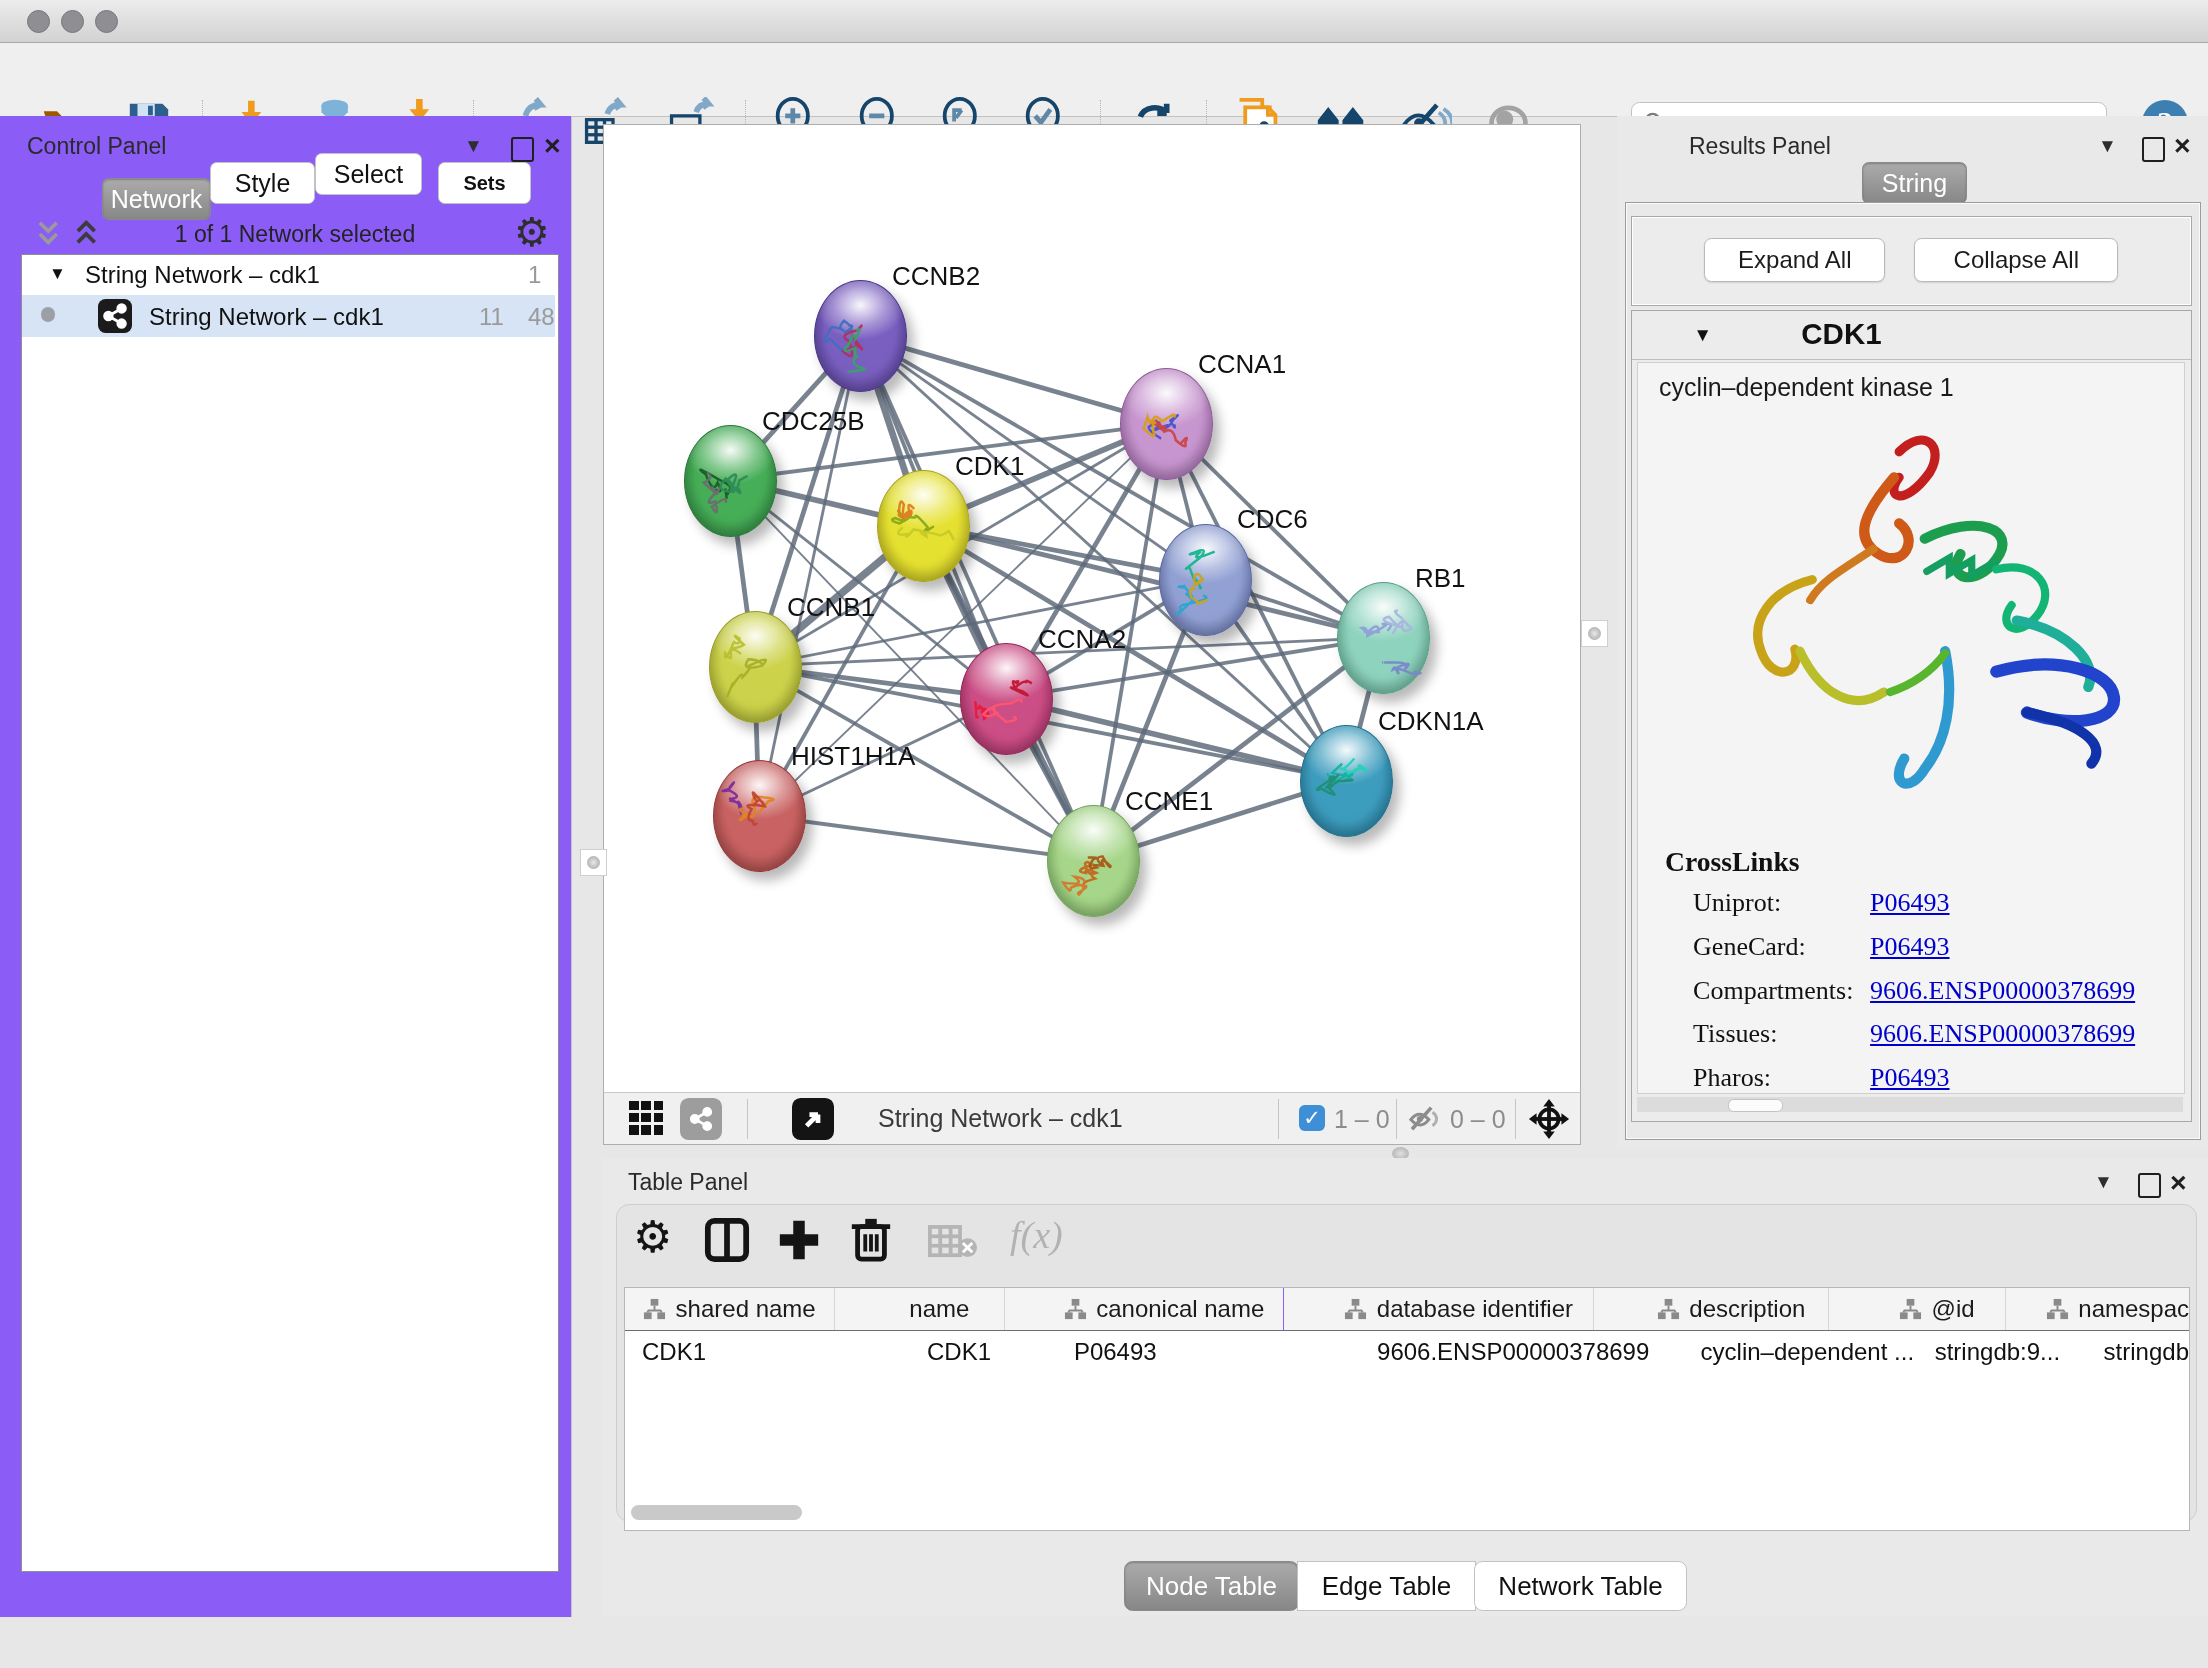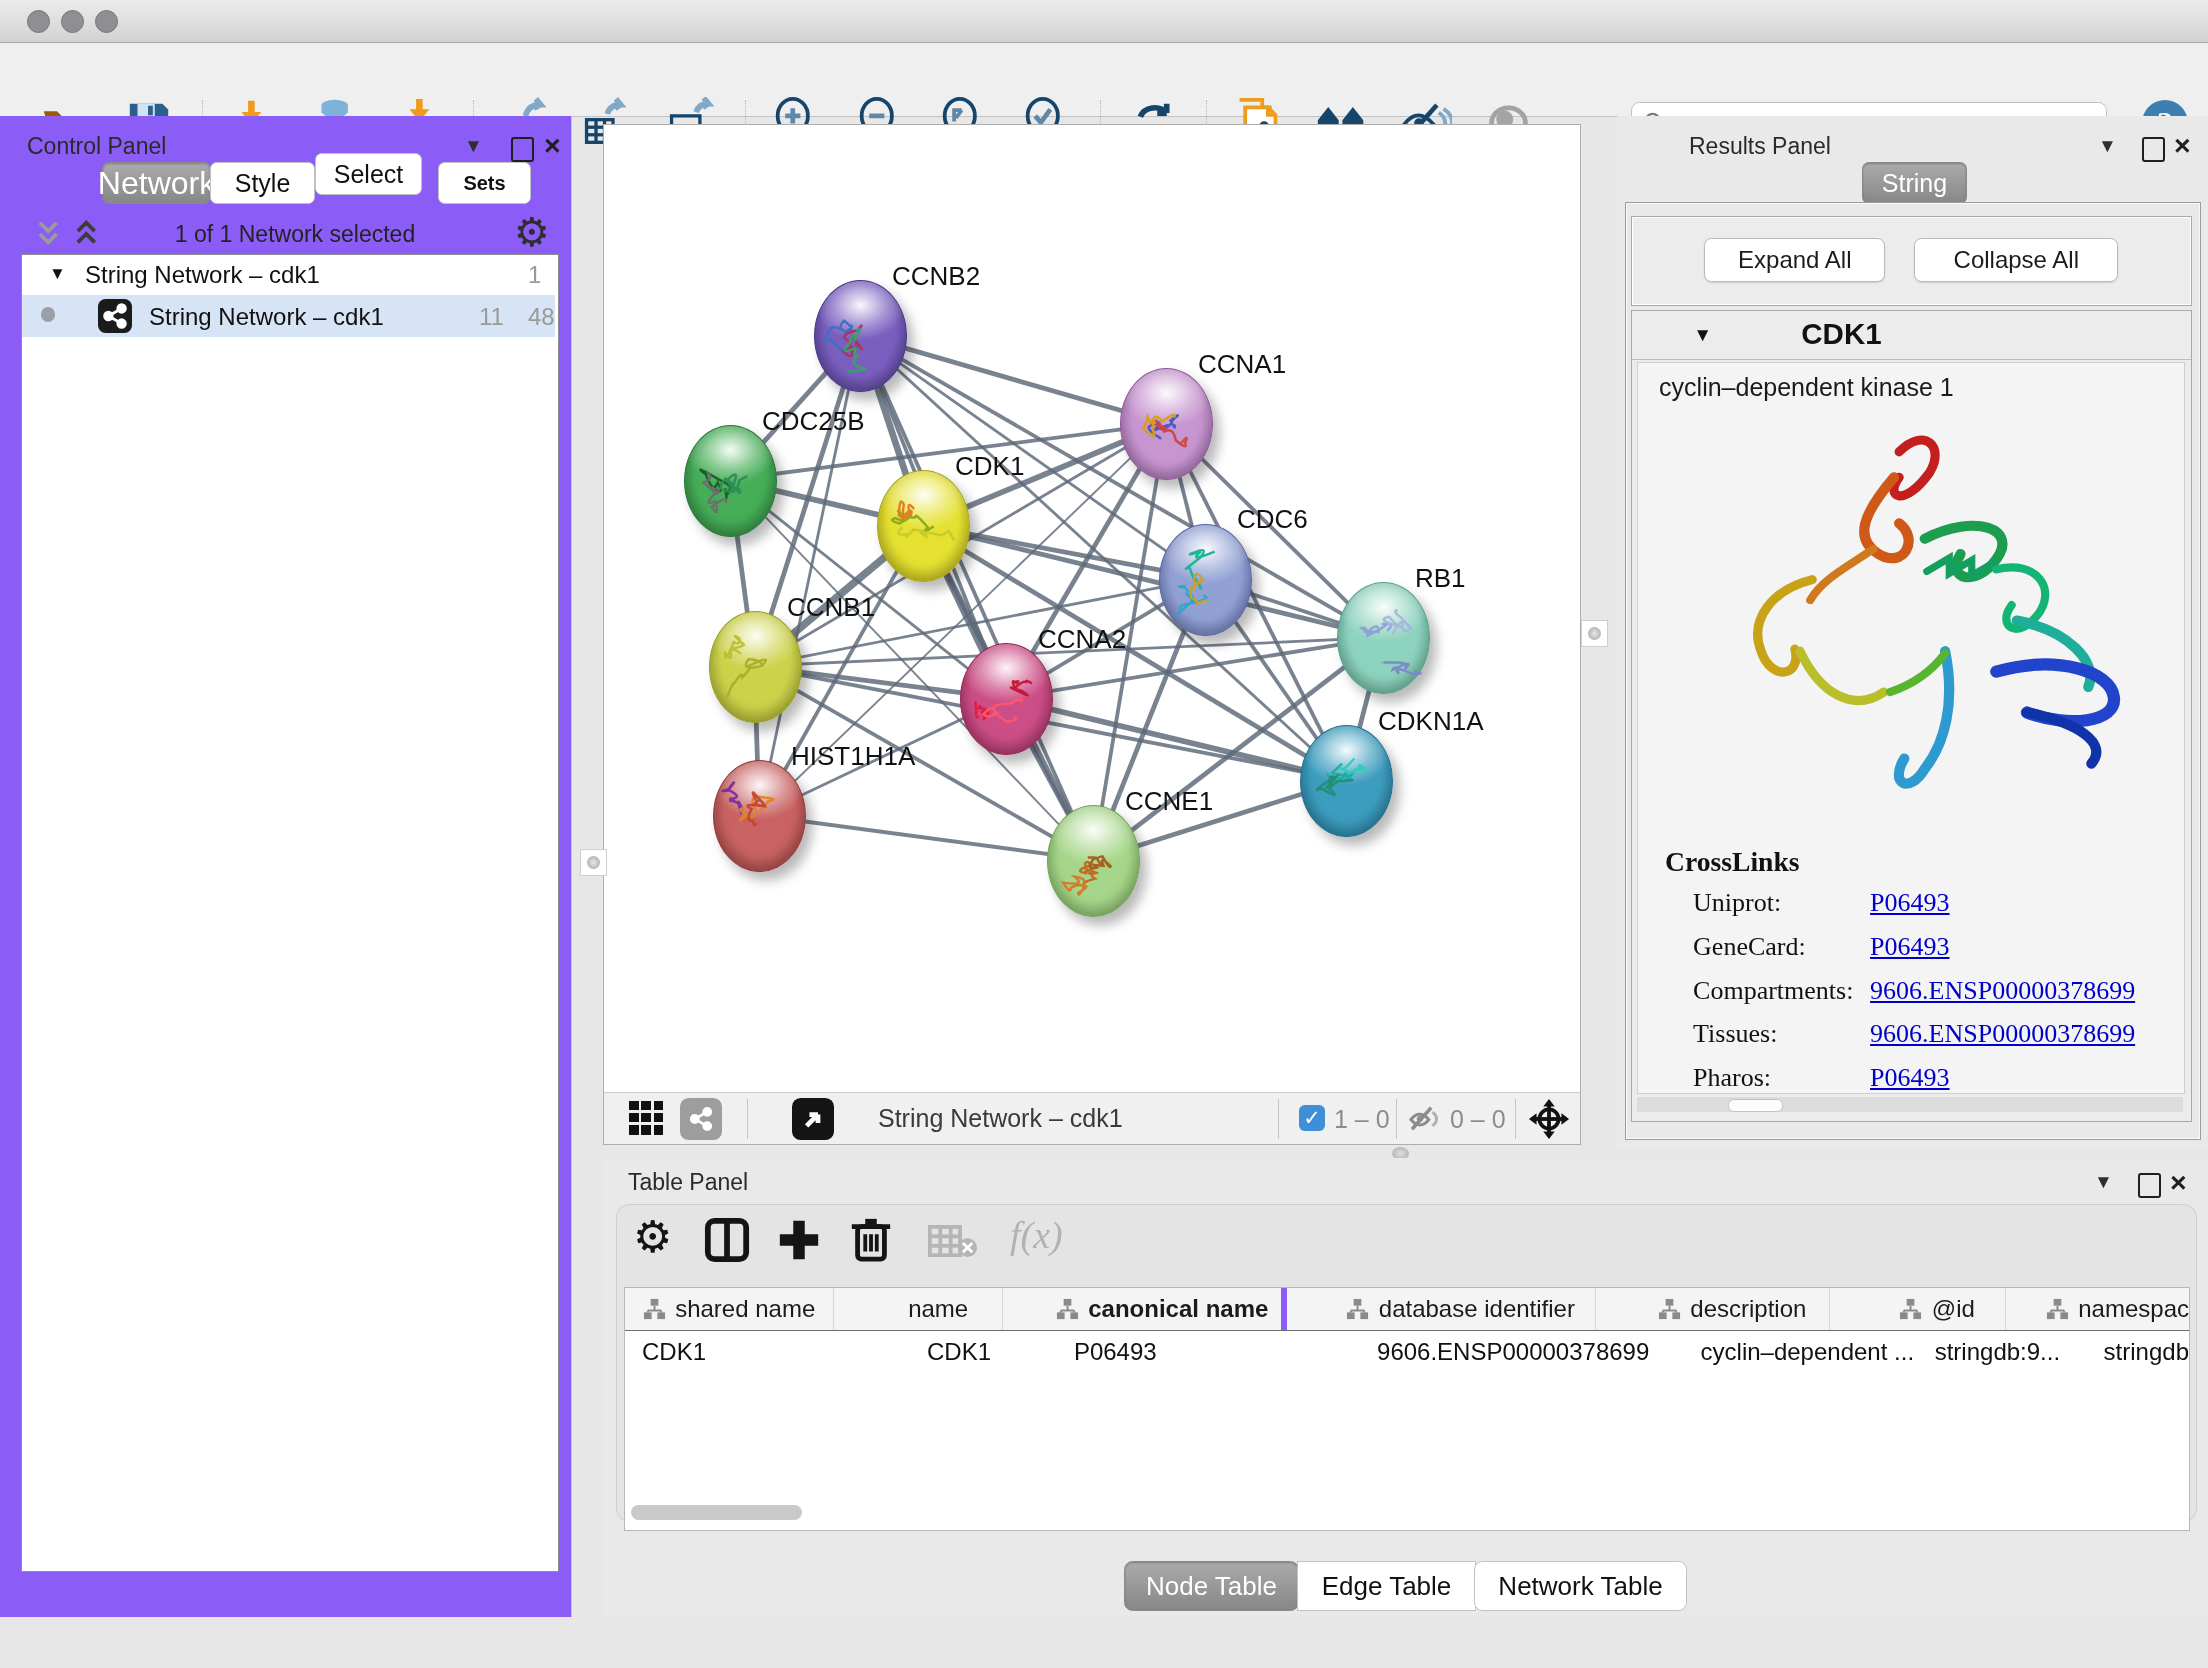--- a/index.html
+++ b/index.html
@@ -219,21 +219,21 @@
     </div>
     <div class="a" style="left:2142px;top:57px;width:46px;height:46px;border-radius:50%;background:#3e7fb1;color:#fff;display:flex;align-items:center;justify-content:center;font-size:32px;font-weight:bold;font-family:'Liberation Serif',serif;">?</div>
   </div>
 
   <div class="a" style="left:0;top:116px;width:571px;height:1501px;background:#8b5cf6;border-right:1px solid #c6c6c6;">
     <div class="a panel-title" style="left:27px;top:17px;">Control Panel</div>
     <div class="a" style="left:464px;top:19px;font-size:19px;color:#2e2e2e;">▼</div>
     <div class="a" style="left:511px;top:21px;width:19px;height:21px;border:2.9px solid #1f1f1f;border-radius:2.9px;"></div>
     <div class="a" style="left:544px;top:13.3px;font-size:28.5px;font-weight:bold;color:#1f1f1f;">×</div>
 
-    <div class="a pill-sel" style="left:102px;top:46px;width:107px;height:40px;font-size:32px;">Network</div>
+    <div class="a pill-sel" style="left:102px;top:62px;width:107px;height:40px;font-size:25px;">Network</div>
     <div class="a pill" style="left:210px;top:46px;width:103px;height:40px;font-size:25px;">Style</div>
     <div class="a pill" style="left:315px;top:37px;width:105px;height:40px;font-size:25px;">Select</div>
     <div class="a pill" style="left:438px;top:46px;width:91px;height:40px;font-size:20px;font-weight:bold;">Sets</div>
 
     <div class="a" style="left:34px;top:103px;">
       <svg width="28.5" height="30" viewBox="0 0 30 32">
         <path d="M6 4 l9 9 9-9 M6 16 l9 9 9-9" stroke="#9a9a9a" stroke-width="4" fill="none"></path>
       </svg>
     </div>
     <div class="a" style="left:72px;top:103px;">
@@ -573,21 +573,21 @@
                 <rect x="1" y="15" width="8" height="7"></rect>
                 <rect x="15" y="15" width="8" height="7"></rect>
               </g>
               <path d="M12 8 v5 M5 13 h14 M5 13 v2 M19 13 v2" stroke="#8a8a8a" stroke-width="2" fill="none"></path>
             </svg>
           <span>shared name</span>
         </div>
         <div class="hdrcell" style="width:154px;border-right:1px solid #d6d6d6;">
           <span>name</span>
         </div>
-        <div class="hdrcell" style="width:284px;border-right:6px solid #8b5cf6;font-weight:bold;">
+        <div class="hdrcell" style="width:284px;border-right:1px solid #8b5cf6;">
           <svg width="23" height="23" viewBox="0 0 24 24">
               <g fill="#8a8a8a">
                 <rect x="8" y="1" width="8" height="7"></rect>
                 <rect x="1" y="15" width="8" height="7"></rect>
                 <rect x="15" y="15" width="8" height="7"></rect>
               </g>
               <path d="M12 8 v5 M5 13 h14 M5 13 v2 M19 13 v2" stroke="#8a8a8a" stroke-width="2" fill="none"></path>
             </svg>
           <span>canonical name</span>
         </div>

